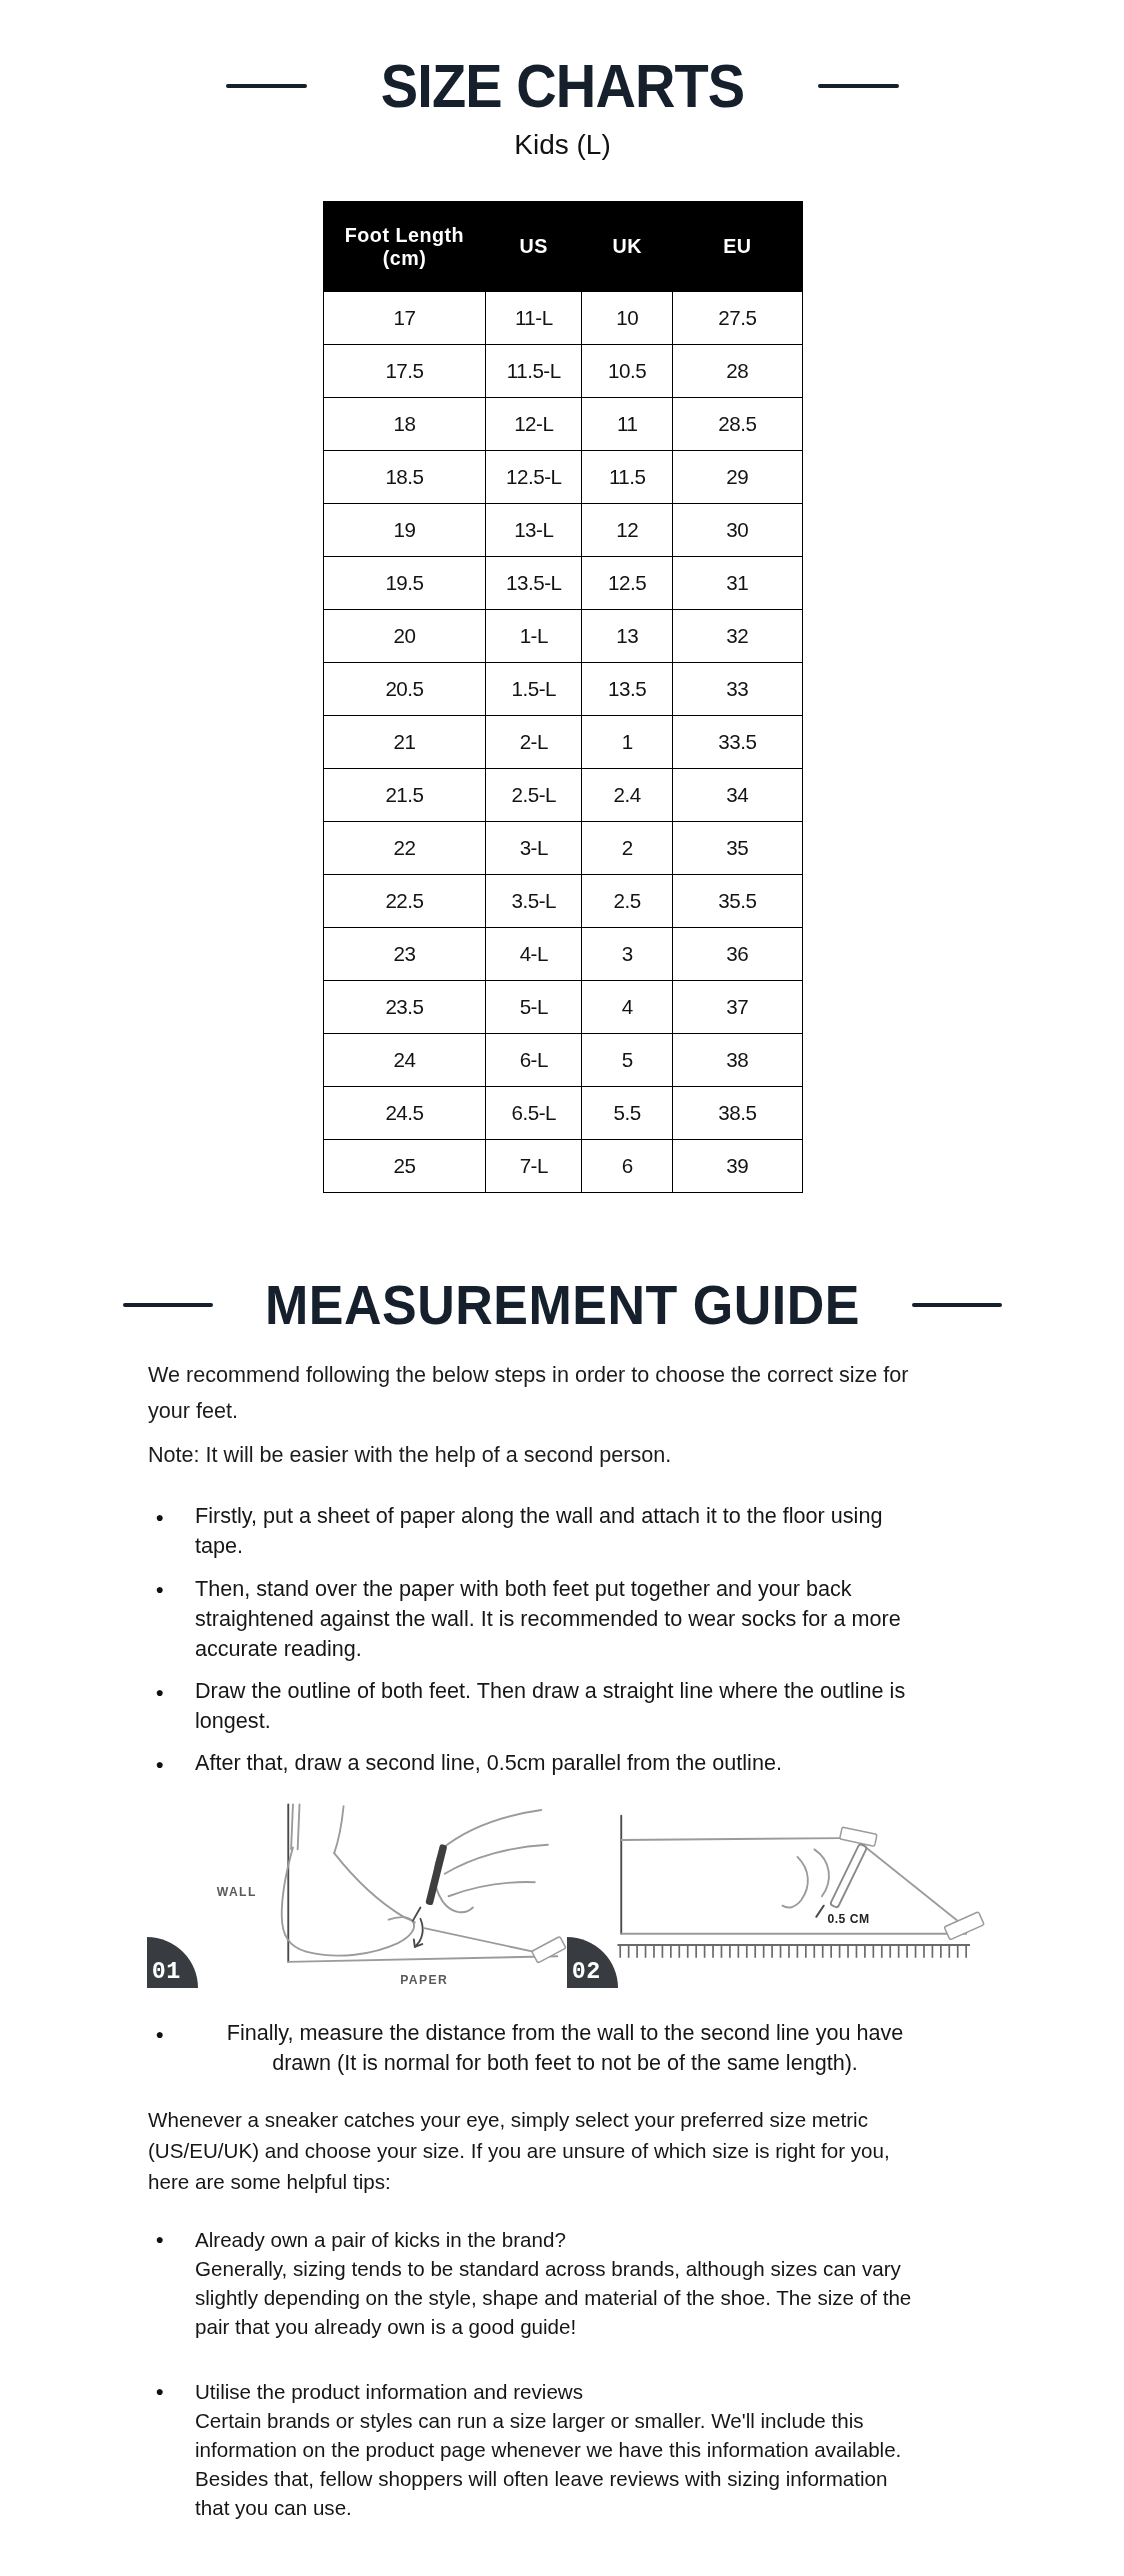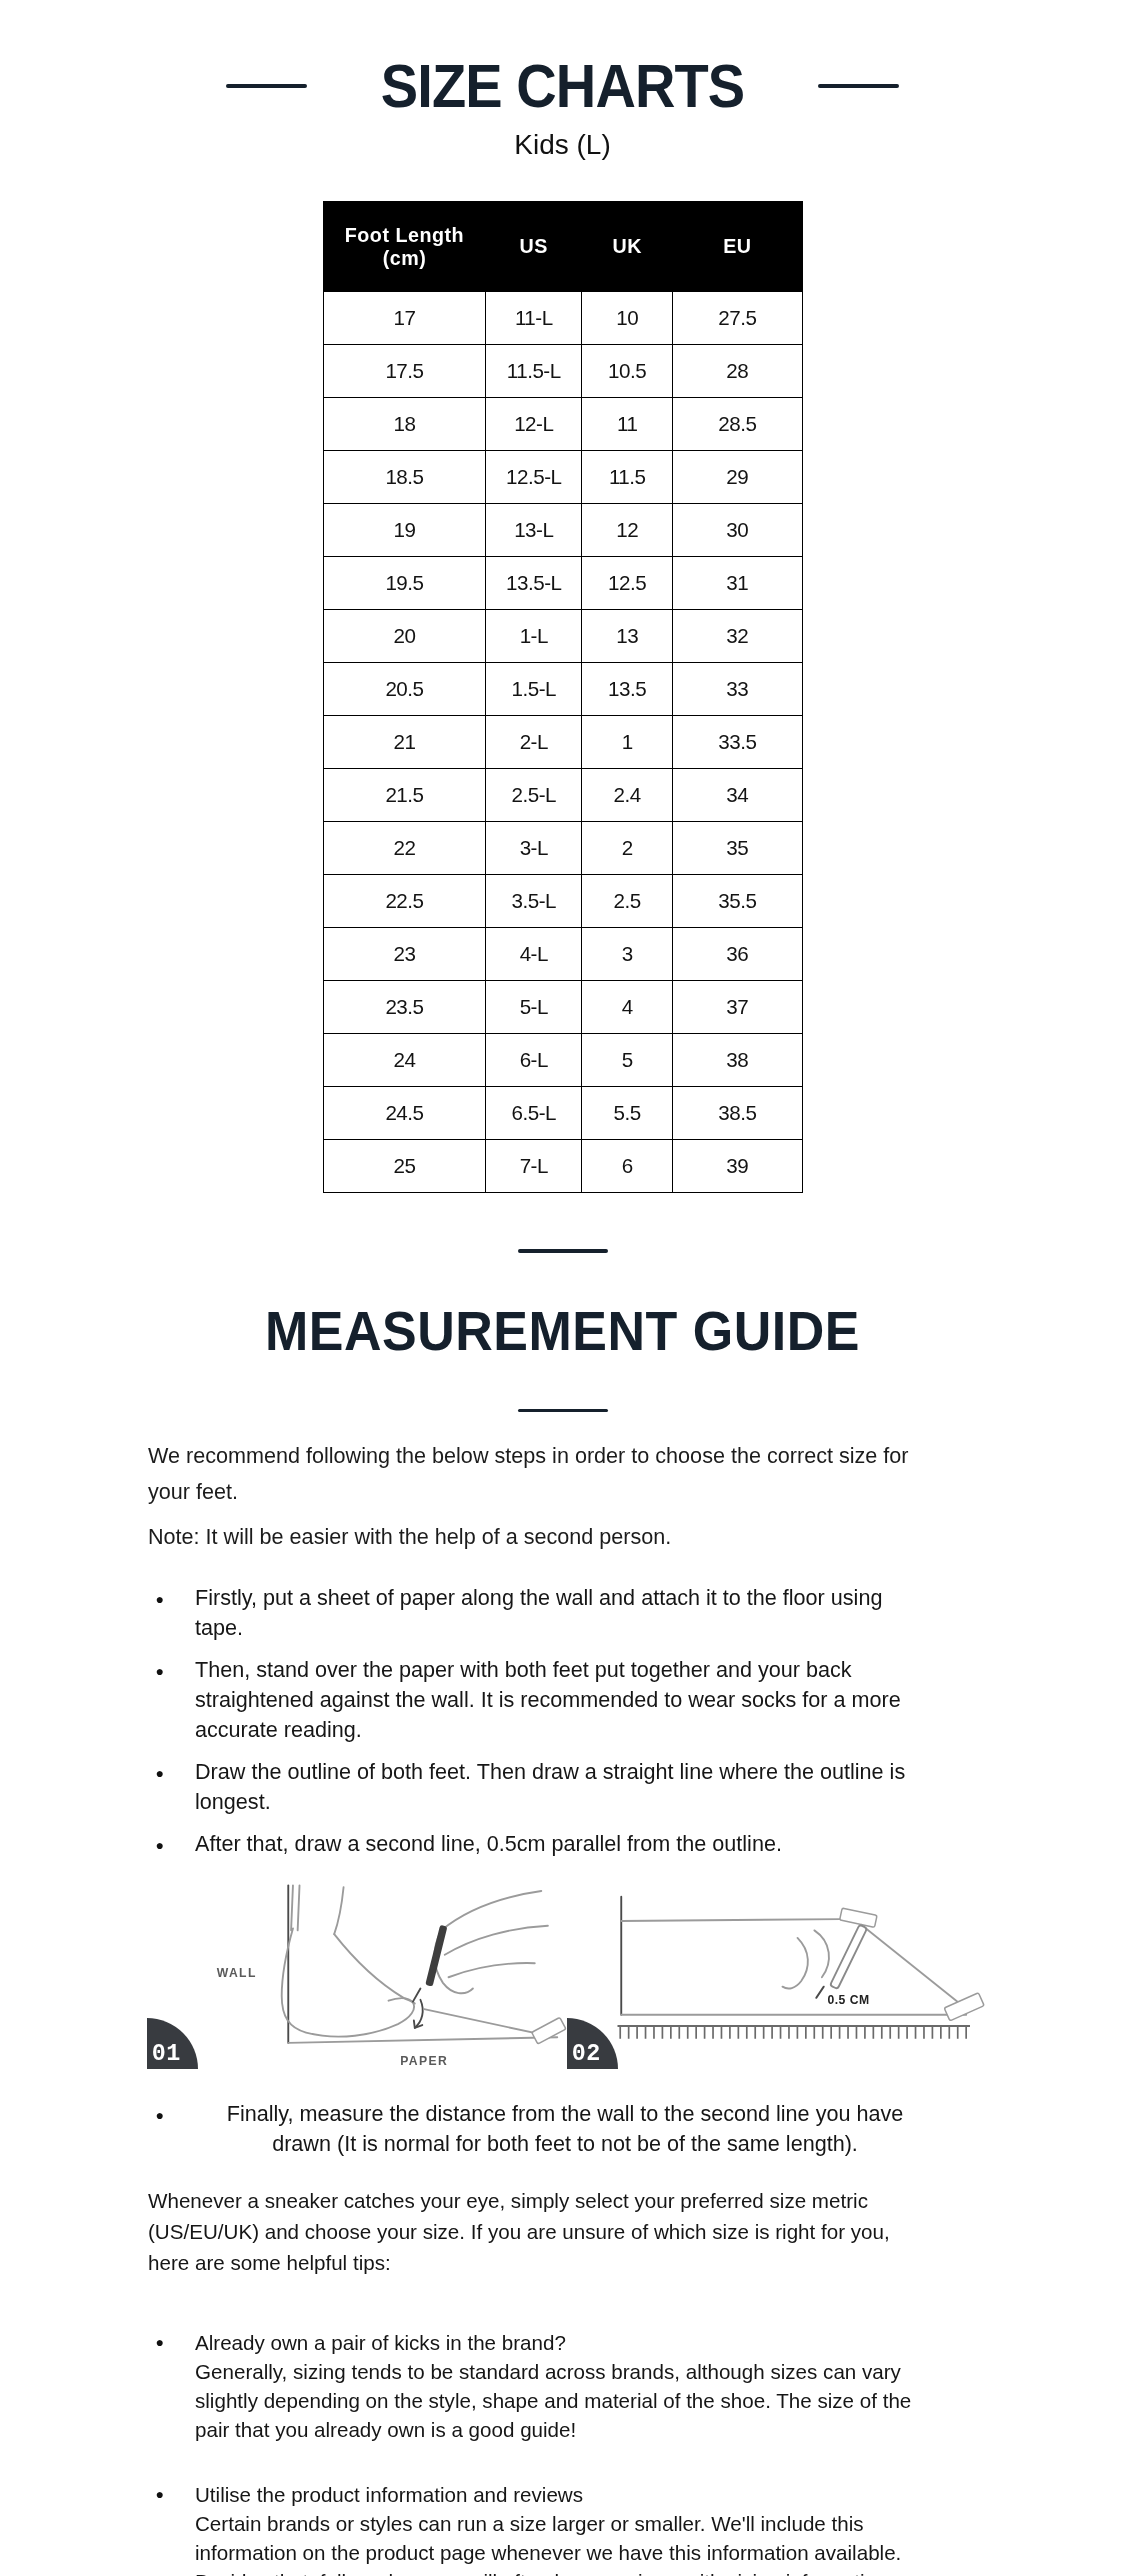--- a/index.html
+++ b/index.html
@@ -31,21 +31,21 @@
     transform: scaleY(1.08);
     white-space: nowrap;
   }
   .dash {
     display: inline-block;
     width: 81px;
     height: 4.7px;
     background: #15202c;
     border-radius: 1.9px;
   }
-  .section-header.guide { margin-top: 56px; gap: 52px; flex-direction: column; }
+  .section-header.guide { margin-top: 86px; gap: 52px; }
   .section-header.guide .dash { width: 90px; height: 3.7px; }
   .section-header.guide h1 { font-size: 52px; letter-spacing: 0.5px; }
 
   .chart-subtitle {
     text-align: center;
     margin-top: 15px;
     font-size: 28px;
     font-weight: 400;
     color: #111111;
   }
@@ -122,21 +122,21 @@
   ul.bullets.after { margin-top: 28px; text-align: center; }
   ul.bullets.after li { margin-bottom: 6.6px; }
 
   p.tips-intro {
     margin-top: 26px;
     font-size: 20.6px;
     line-height: 31px;
     max-width: 759px;
     color: #161616;
   }
-  ul.bullets.tips { margin-top: 50px; max-width: 764px; }
+  ul.bullets.tips { margin-top: 28px; max-width: 764px; }
   ul.bullets.tips li { font-size: 20.6px; line-height: 29px; margin-bottom: 36px; }
   ul.bullets.tips li::before { top: 0; }
 
   
   .figures {
     display: flex;
     margin-top: 17px;
     margin-left: -4.7px;
     height: 195px;
   }

